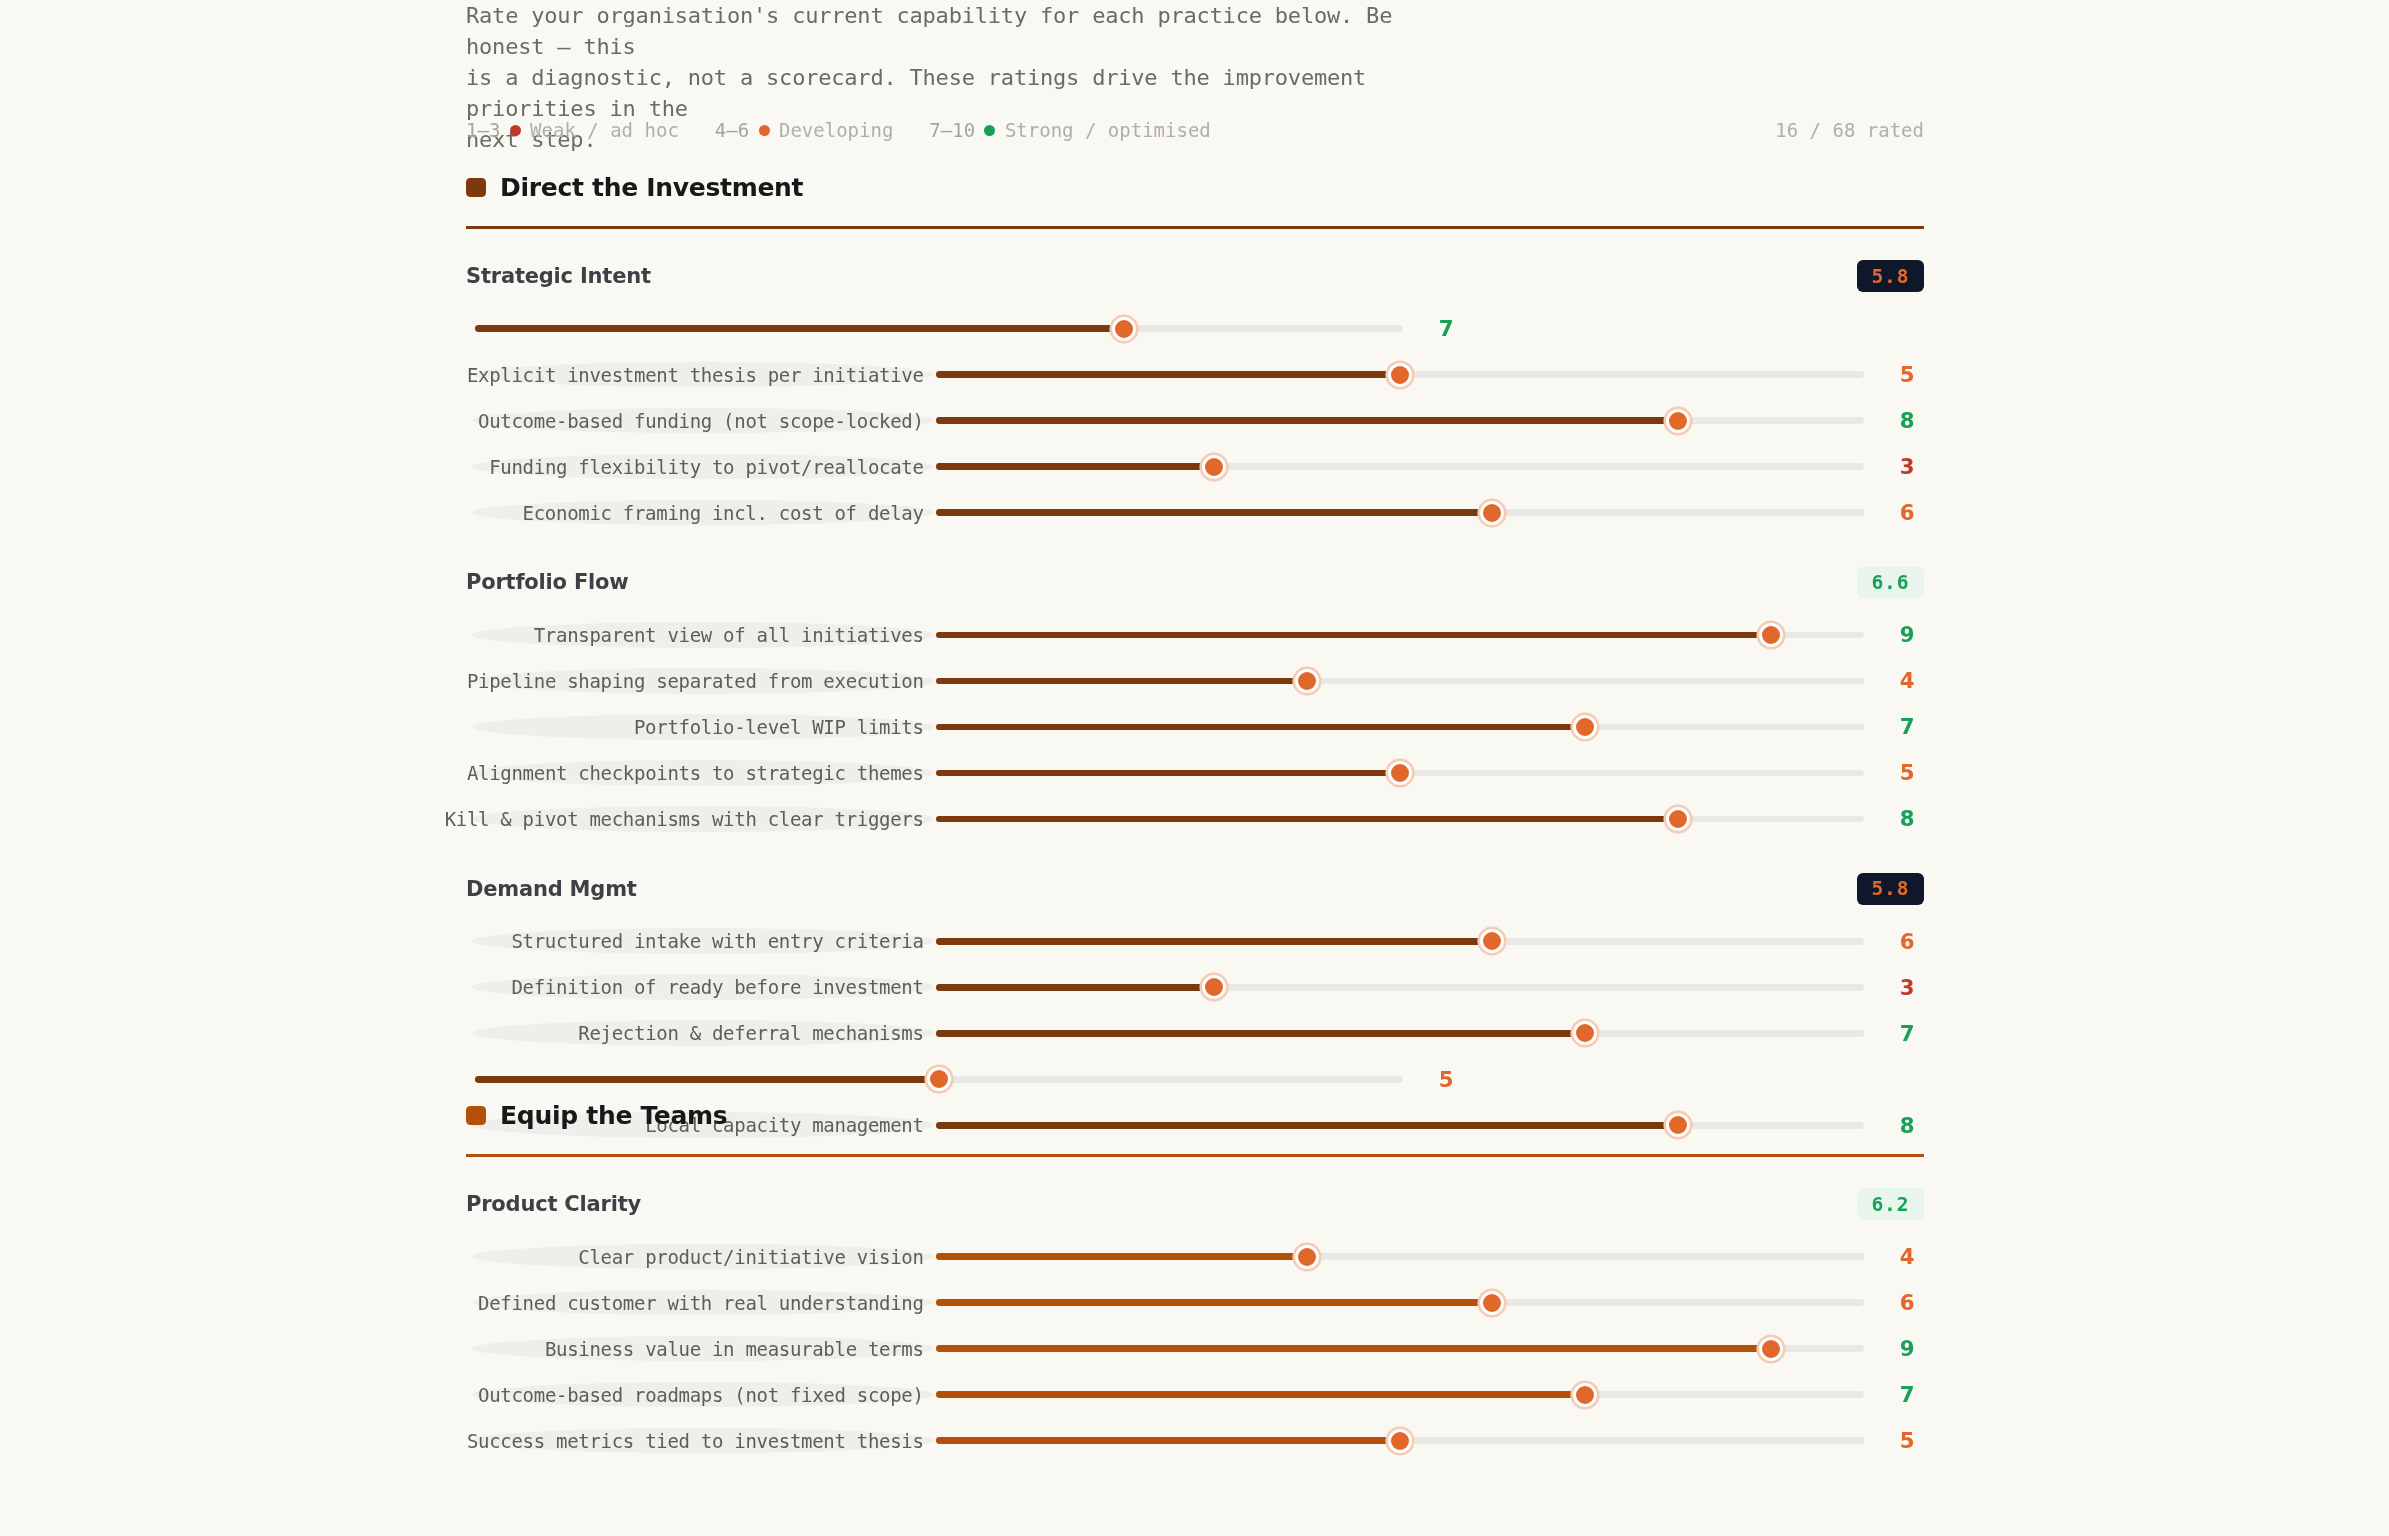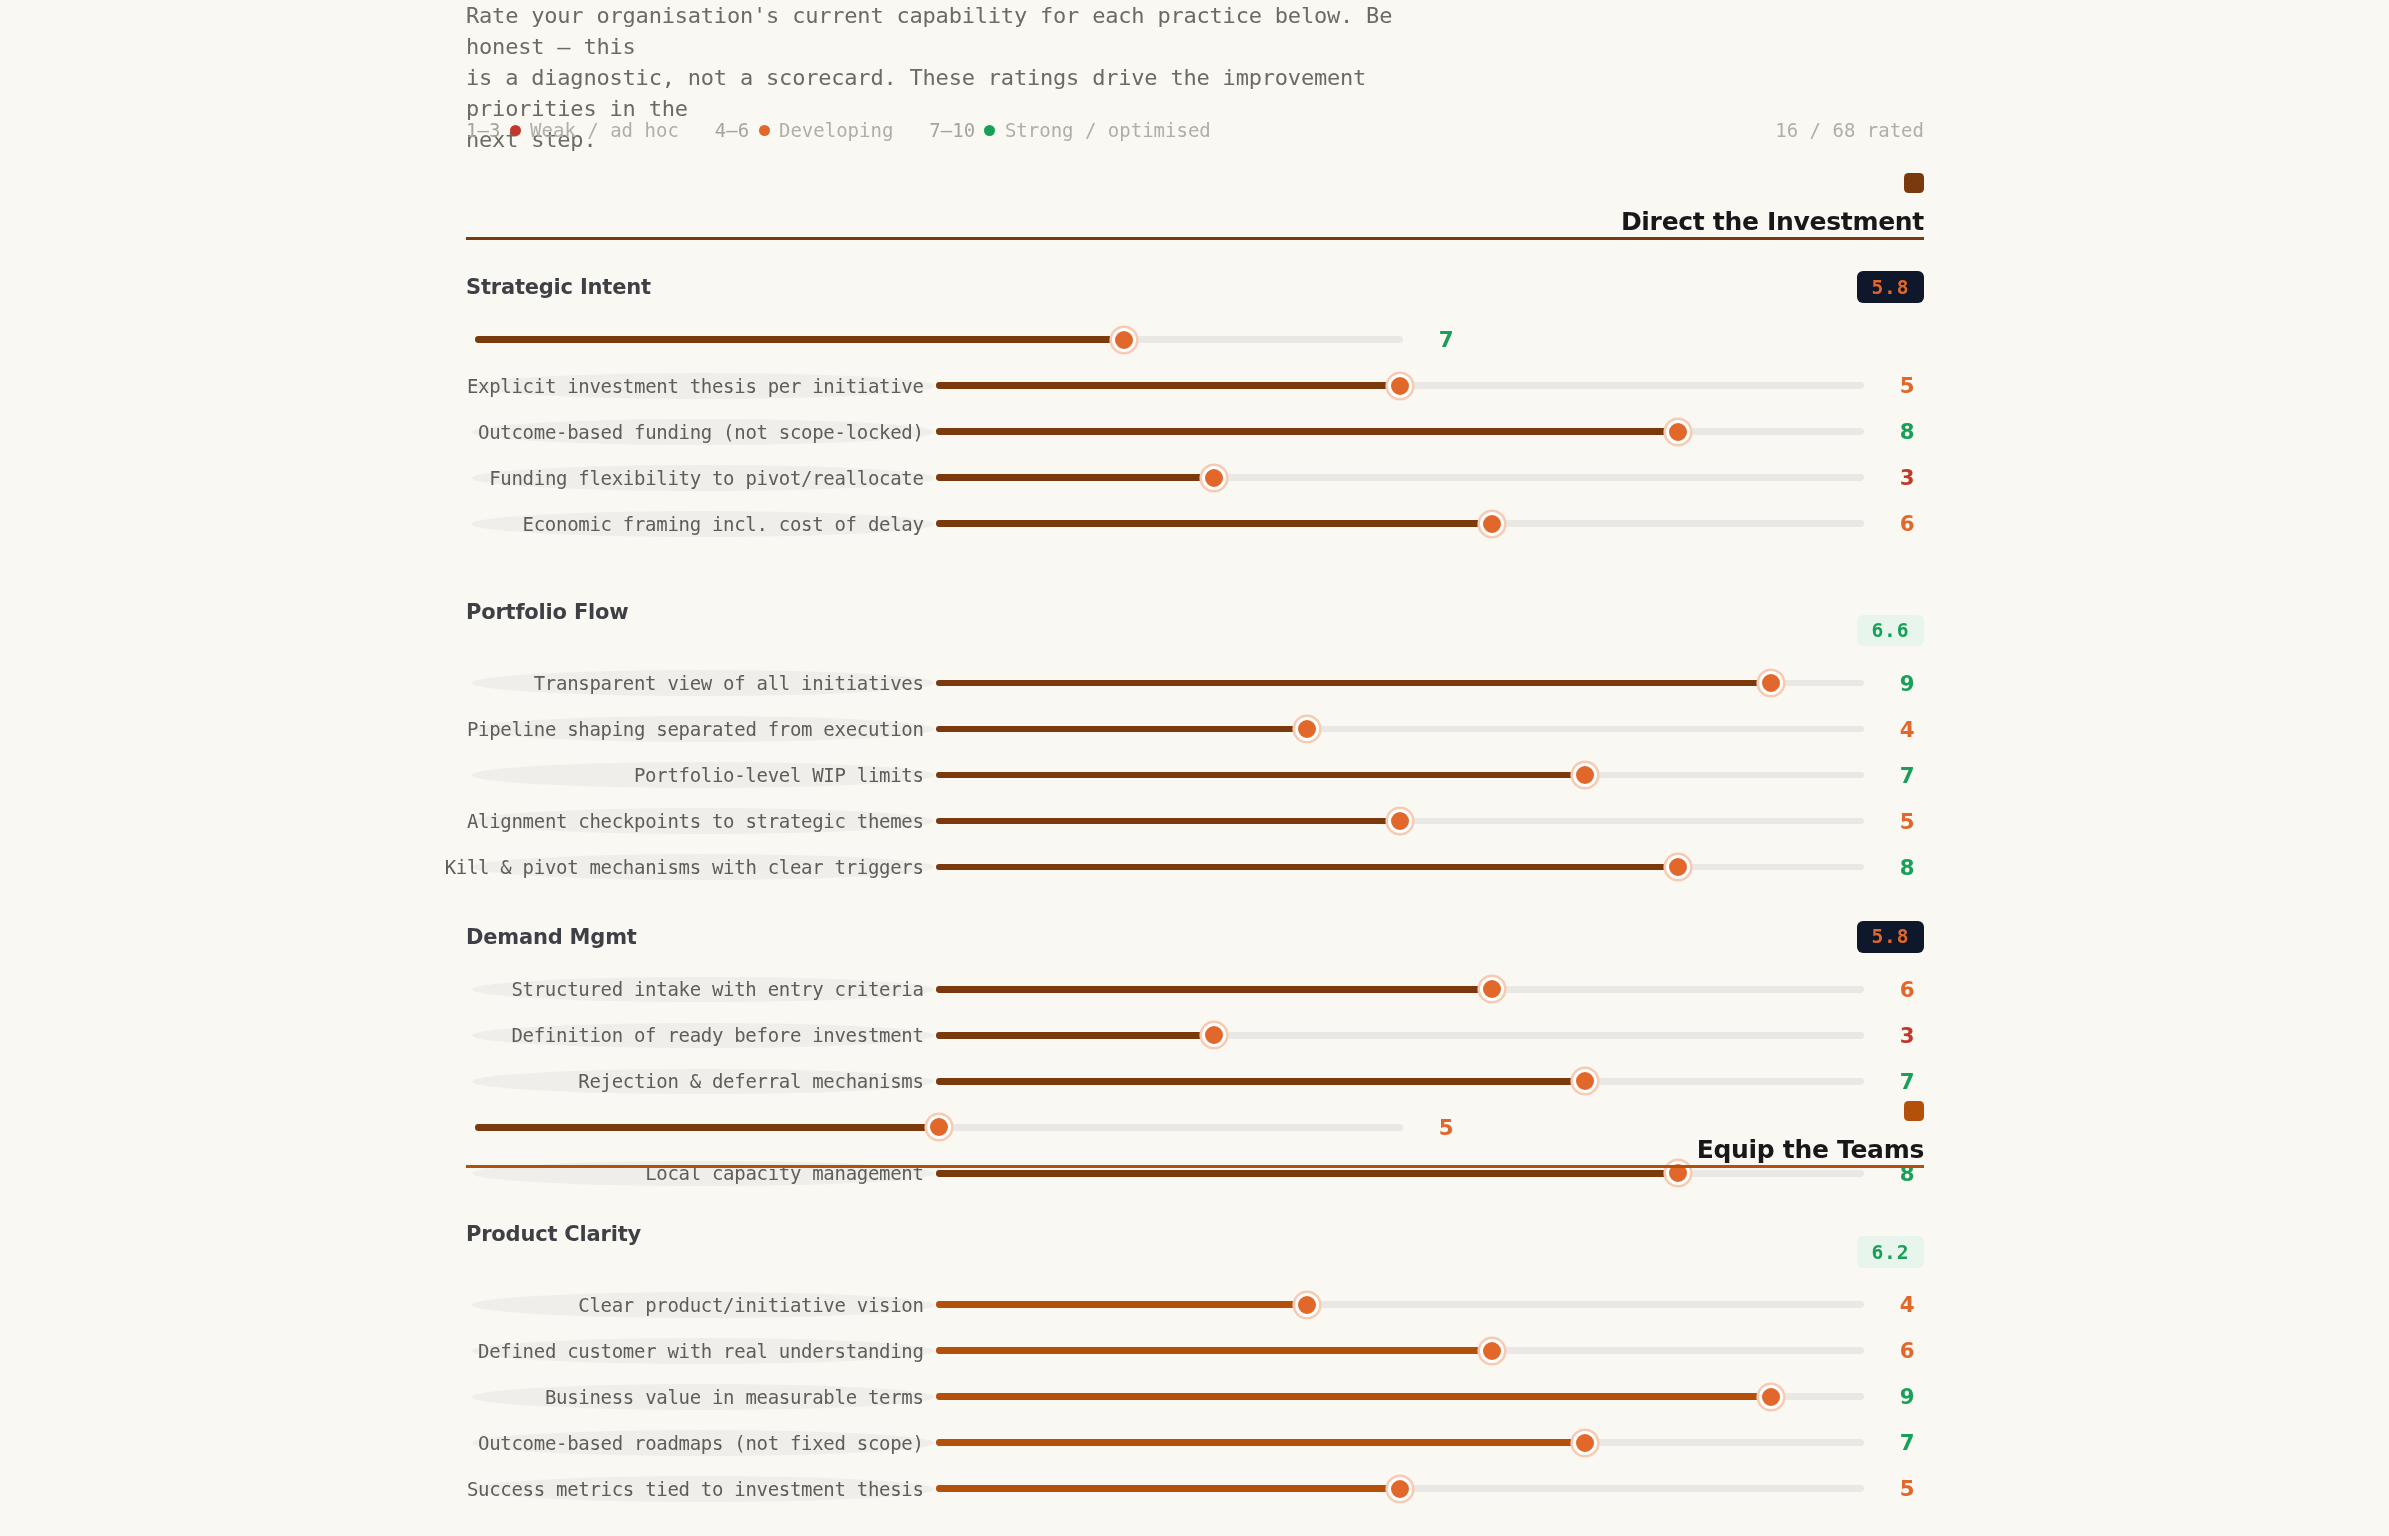--- a/index.html
+++ b/index.html
@@ -67,24 +67,23 @@
     color: #b0afa6;
     font-size: 19px;
     white-space: nowrap;
   }
 
   
   .pillar { position: absolute; left: 466px; width: 1458px; }
 
   .pillar-head {
     display: flex;
-    align-items: flex-end;
+    align-items: center;
     gap: 14.5px;
-    padding-bottom: 1px;
-    flex-direction: column;
+    padding-bottom: 24px;
   }
   .pillar-swatch {
     width: 19.6px; height: 19.6px;
     border-radius: 4.3px;
     flex: none;
   }
   .pillar-title {
     font-family: "DejaVu Sans", "Liberation Sans", sans-serif;
     font-size: 25px;
     font-weight: bold;
@@ -109,21 +108,21 @@
     letter-spacing: -0.2px;
   }
   .cap-badge {
     font-family: "DejaVu Sans Mono", "Liberation Mono", monospace;
     font-size: 19.6px;
     font-weight: bold;
     padding: 4.3px 14.5px;
     border-radius: 6px;
     letter-spacing: 0.9px;
   }
-  .cap-badge.green { background: #e8f5ec; color: #18a058; margin-top: 37px; }
+  .cap-badge.green { background: #e8f5ec; color: #18a058; }
   .cap-badge.amber { background: #0f172a; color: #e2672a; }
 
   
   .prow {
     display: flex;
     align-items: center;
     height: 46px;
   }
   .prow-label-wrap {
     width: 461px;

